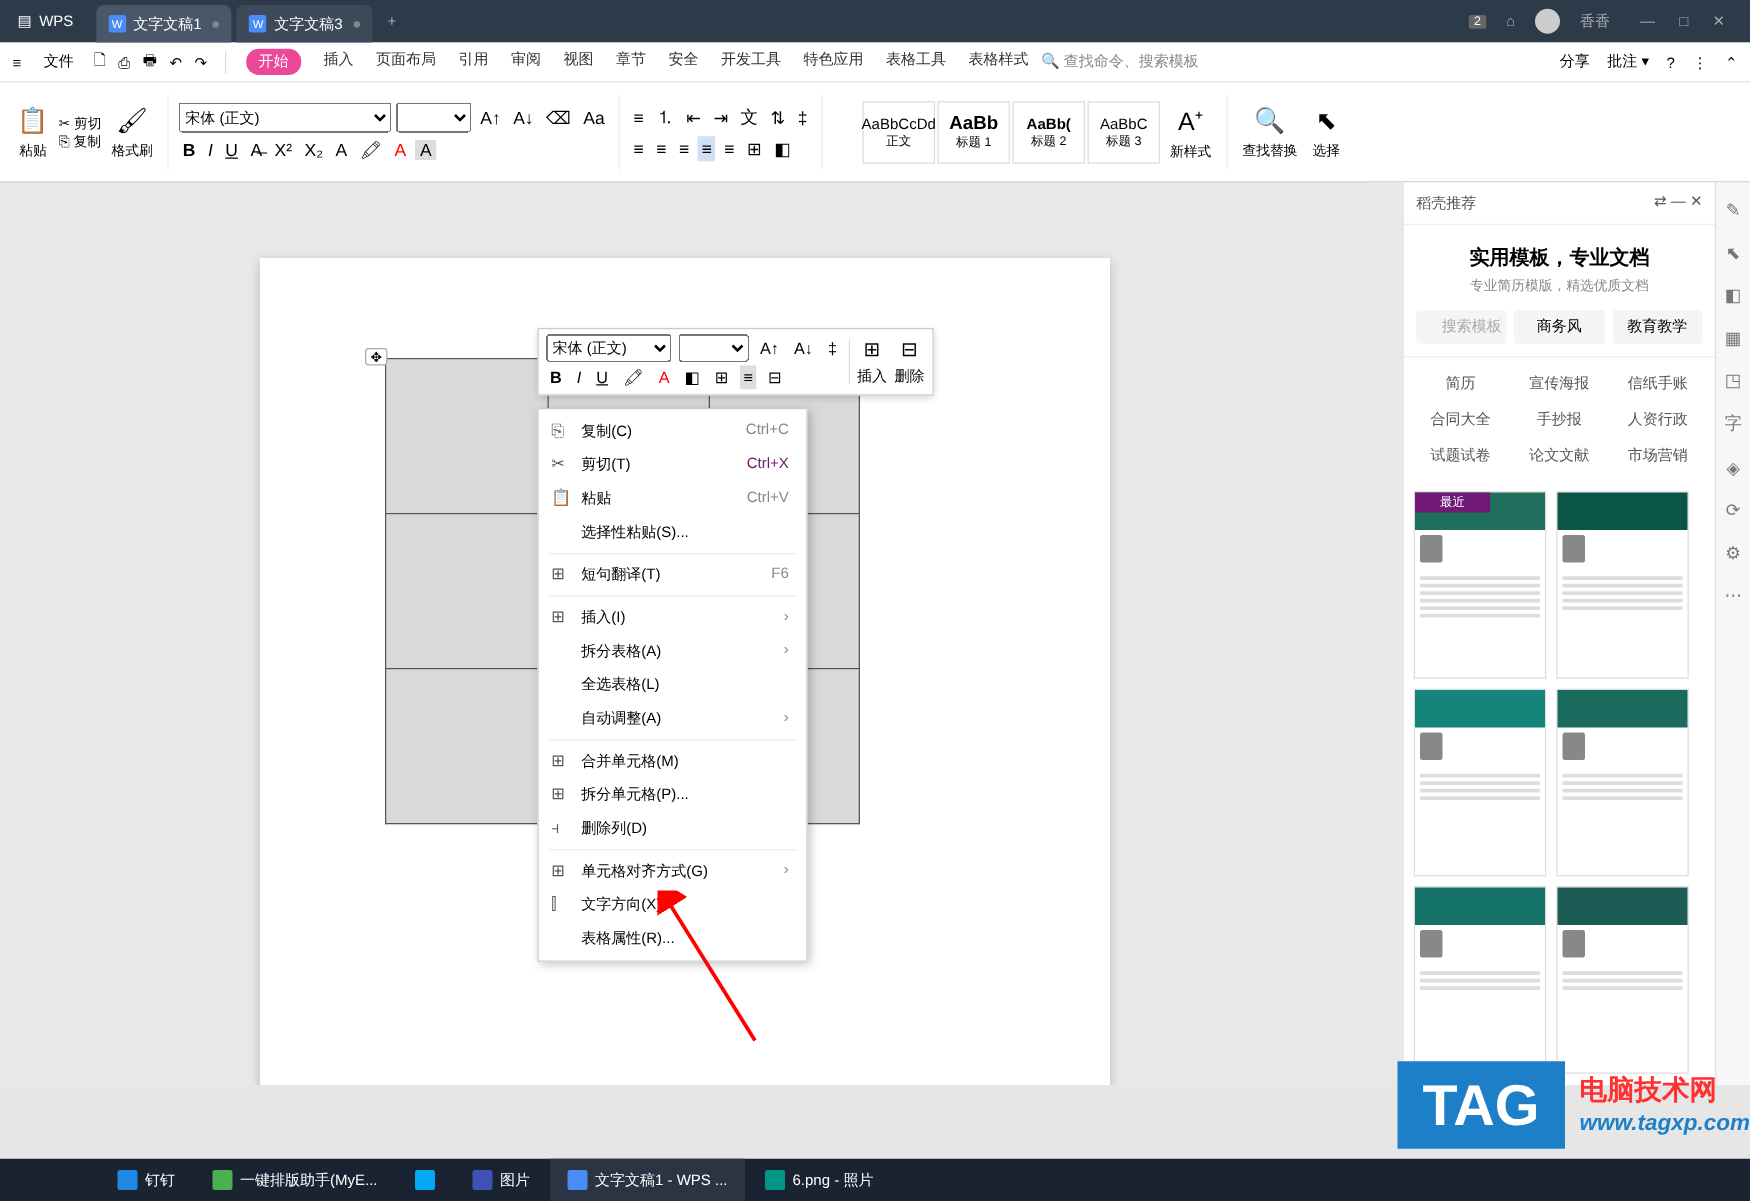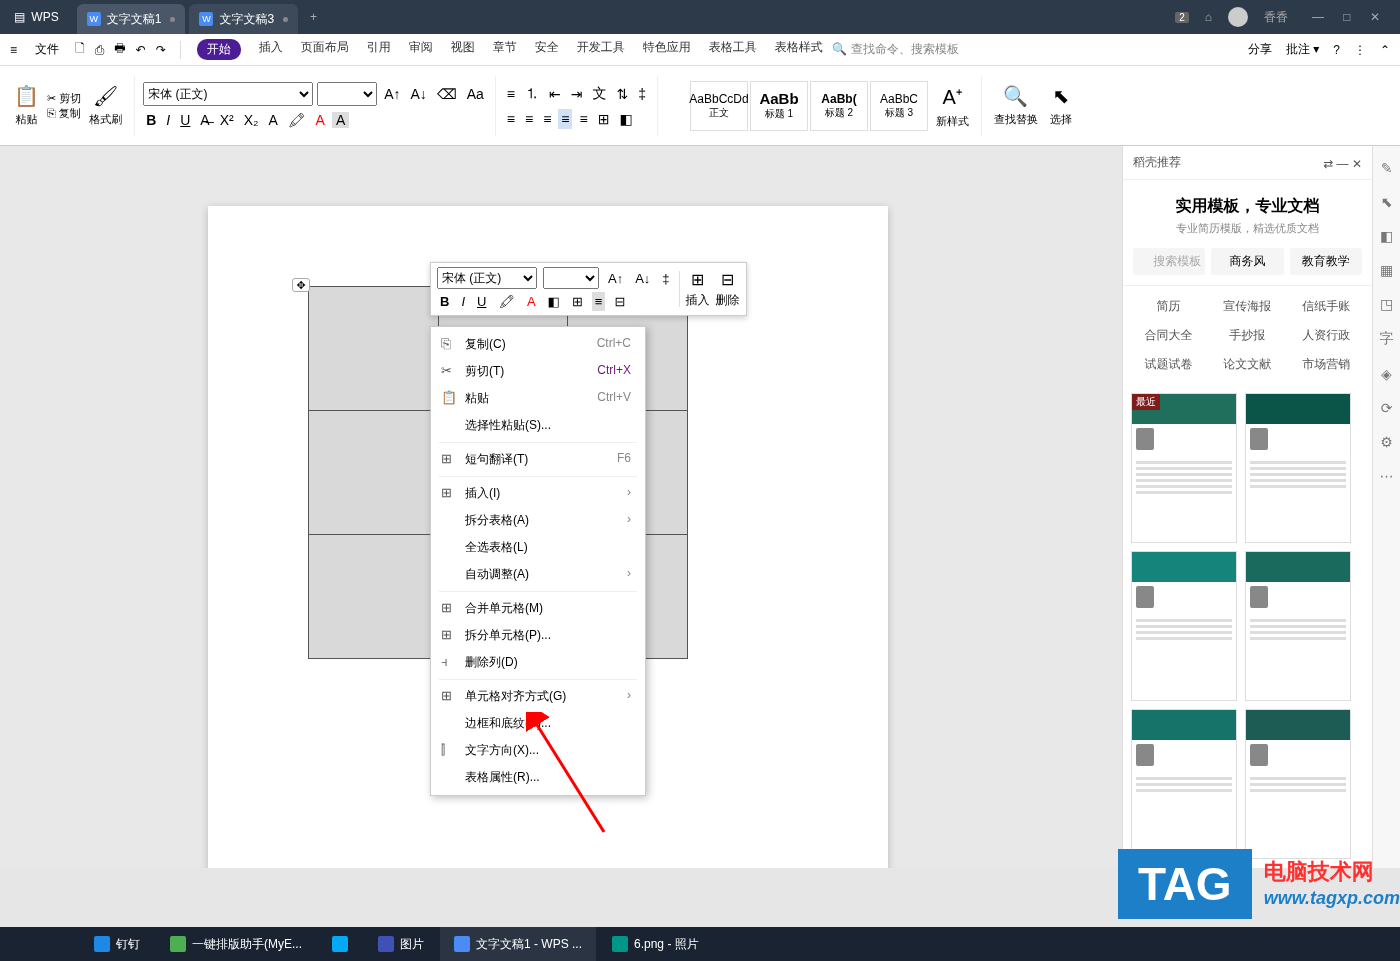--- a/index.html
+++ b/index.html
@@ -17,21 +17,21 @@
 .titlebar .avatar { width:20px; height:20px; border-radius:50%; background:#ccc; display:inline-block; }
 .titlebar .wincontrols span { padding: 0 8px; }
 
 .menubar { background: #fff; height: 32px; display: flex; align-items: center; font-size: 12px; border-bottom: 1px solid #ddd; }
 .menubar .hamburger { padding: 0 10px; }
 .menubar .file { padding: 0 8px; }
 .menubar .qat { display:flex; gap:10px; padding:0 8px; align-items:center; }
 .menubar .divider { width:1px; height:18px; background:#ddd; margin:0 6px; }
 .menubar .tabs { display: flex; gap: 18px; padding: 0 10px; }
 .menubar .tabs span { cursor: pointer; color: #333; }
-.menubar .tabs span.active { background: #4c1d95; color: #fff; border-radius: 10px; padding: 2px 10px; }
+.menubar .tabs span.active { background: #ec4899; color: #fff; border-radius: 10px; padding: 2px 10px; }
 .menubar .search { color:#888; }
 .menubar .rightm { margin-left:auto; display:flex; gap:14px; padding-right:10px; align-items:center; }
 
 .ribbon { background: #fff; height: 80px; display: flex; align-items: center; border-bottom: 1px solid #ccc; padding: 0 10px; gap: 4px; font-size: 11px; }
 .ribbon .grp { display:flex; flex-direction:column; align-items:center; justify-content:center; gap:4px; padding: 0 4px; }
 .ribbon .grp .icon { font-size: 20px; }
 .ribbon .sep { width:1px; height:60px; background:#eee; margin:0 4px; }
 .ribbon .font-box { display:flex; flex-direction:column; gap:4px; }
 .ribbon .font-box .row { display:flex; gap:4px; align-items:center;}
 .ribbon select { height:24px; font-size:12px; }
@@ -55,35 +55,35 @@
 .minitoolbar .row { display:flex; gap:6px; align-items:center;}
 .minitoolbar .i { padding:2px 3px; cursor:pointer; font-size:13px;}
 
 .contextmenu { position:absolute; background:#fff; border:1px solid #ccc; box-shadow:2px 2px 8px rgba(0,0,0,.25); width:216px; font-size:12px; padding:4px 0;}
 .contextmenu .mi { padding:5px 14px 5px 34px; position:relative; display:flex; justify-content:space-between; cursor:pointer;}
 .contextmenu .mi .ic { position:absolute; left:10px; font-size:13px; color:#555; }
 .contextmenu .msep { height:1px; background:#eee; margin:3px 8px;}
 .contextmenu .sub::after { content:"›"; color:#888; }
 
 .rightpanel { width:250px; background:#fff; border-left:1px solid #ddd; font-size:12px; padding:0 0 0 0; overflow:hidden;}
-.rightpanel .hdr { padding:8px 10px; border-bottom:1px solid #eee; display:flex; justify-content:space-between; color:#555;align-items:flex-end;}
+.rightpanel .hdr { padding:8px 10px; border-bottom:1px solid #eee; display:flex; justify-content:space-between; color:#555;}
 .rightpanel .title { text-align:center; padding:16px 10px 2px; }
 .rightpanel .title h3 { font-size:16px; font-weight:bold;}
 .rightpanel .title p { font-size:11px; color:#888; margin-top:4px;}
 .rightpanel .cats { display:flex; gap:6px; padding:10px; border-bottom:1px solid #eee;}
 .rightpanel .cats .cat { flex:1; text-align:center; background:#f5f5f5; padding:5px 4px; border-radius:3px; cursor:pointer;}
 .rightpanel .subcats { display:flex; flex-wrap:wrap; padding:6px;}
 .rightpanel .subcats span { width:33.3%; text-align:center; padding:6px 0; cursor:pointer; color:#555;}
 .rightpanel .templates { display:flex; flex-wrap:wrap; gap:8px; padding:8px; }
 .rightpanel .tpl { width:106px; height:150px; background:#fff; border:1px solid #ddd; position:relative;}
 .rightpanel .tpl .thead { height:30px; background:#1f6f5c;}
 .rightpanel .tpl .tbody { padding:4px;}
 .rightpanel .tpl .line { height:3px; background:#ddd; margin:3px 0;}
 .rightpanel .tpl .avatar { width:18px; height:22px; background:#888; border-radius:2px; margin:4px;}
-.rightpanel .tpl .badge { position:absolute; top:0; left:0; background:#7f1d1d; color:#fff; font-size:10px; padding:1px 4px;}
+.rightpanel .tpl .badge { position:absolute; top:0; left:0; background:#701a75; color:#fff; font-size:10px; padding:1px 20px;}
 
 .sidetools { width:28px; background:#f7f7f7; border-left:1px solid #ddd; display:flex; flex-direction:column; align-items:center; gap:18px; padding-top:14px; font-size:14px; color:#777;}
 
 .taskbar { position:absolute; bottom:0; left:0; right:0; height:34px; background:#1a2332; display:flex; align-items:center; color:#fff; font-size:12px; gap:2px; padding-left:80px;}
 .taskbar .titem { display:flex; align-items:center; gap:6px; padding:16px 14px; height:100%; }
 .taskbar .titem.active { background:#2a3442; }
 .taskbar .ticon { width:16px; height:16px; background:#4a8bf5; border-radius:2px;}
 
 .arrow { position:absolute; pointer-events:none; }
 .tag-watermark { position:absolute; bottom:42px; right:0; display:flex; align-items:center; gap:12px;}
@@ -355,23 +355,20 @@
       <div class="mi">
           <span class="ic">⫞</span>
           <span>删除列(D)</span>
         </div>
       <div class="msep"></div>
       <div class="mi sub">
           <span class="ic">⊞</span>
           <span>单元格对齐方式(G)</span>
         </div>
       <div class="mi">
-          <span>边框和底纹(B)...</span>
-        </div>
-      <div class="mi">
           <span class="ic">⫿</span>
           <span>文字方向(X)...</span>
         </div>
       <div class="mi">
           <span>表格属性(R)...</span>
         </div>
     </div>
 
     <svg class="arrow" style="left:526px; top:566px;" width="90" height="130">
       <defs>

